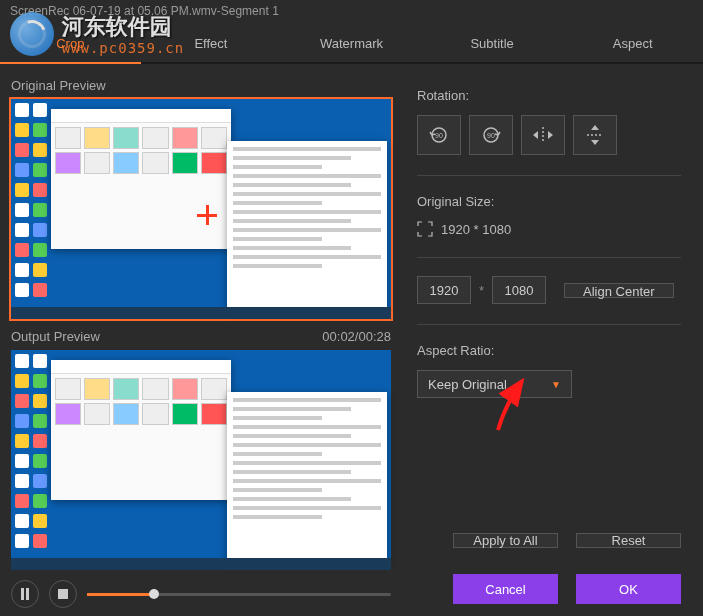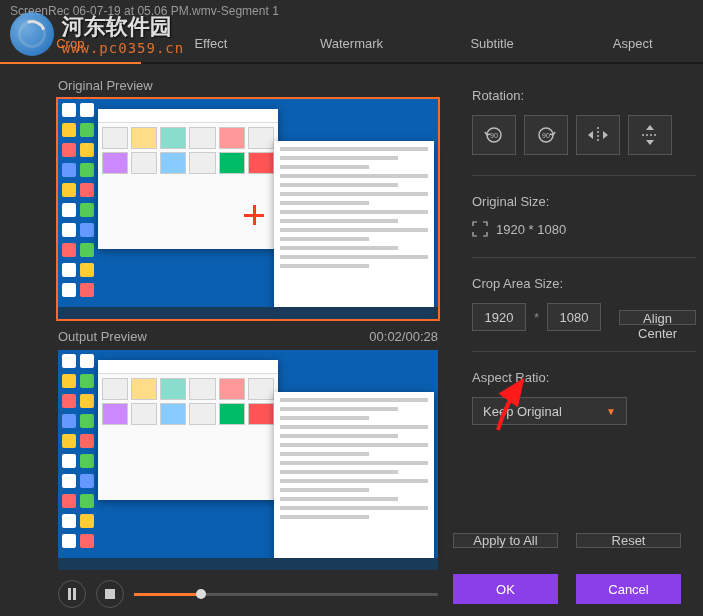--- a/index.html
+++ b/index.html
@@ -37,23 +37,22 @@
 }
 .tab.active::after {
   content: "";
   position: absolute;
   bottom: -2px; left: 0; right: 0;
   height: 2px;
   background: #ff7a2f;
 }
 .main {
   display: flex;
-  padding: 14px 22px 0 22px;
-  gap: 34px;
-  margin-left: 36px;
+  padding: 14px 22px 0 11px;
+  gap: 26px;
 }
 .left { width: 380px; }
 .right { flex: 1; padding-top: 10px; }
 
 .preview-label {
   color: #aaa;
   font-size: 13px;
   margin-bottom: 6px;
   display: flex;
   justify-content: space-between;
@@ -481,21 +480,20 @@
         <svg class="expand-icon" viewBox="0 0 16 16" stroke="#bbb" fill="none" stroke-width="1.2">
           <path d="M1 5V1h4M15 5V1h-4M1 11v4h4M15 11v4h-4"></path>
         </svg>
         <span>1920 * 1080</span>
       </div>
     </div>
 
     <div class="divider"></div>
 
     <div class="section">
-      <div class="sec-label">Crop Area Size:</div>
       <div class="crop-row">
         <input class="numbox" value="1920" style="">
         <span class="times">*</span>
         <input class="numbox" value="1080" style="">
         <button class="btn" style="margin-left:10px">Align Center</button>
       </div>
     </div>
 
     <div class="divider"></div>
 
@@ -508,22 +506,22 @@
     </div>
   </div>
 </div>
 
 <div class="bottom-actions">
   <button class="btn wide">Apply to All</button>
   <button class="btn wide">Reset</button>
 </div>
 
 <div class="ok-cancel">
+  <button class="pbtn-primary">Cancel</button>
   <button class="pbtn-primary">OK</button>
-  <button class="pbtn-primary">Cancel</button>
 </div>
 
 <svg class="arrow-annot" width="50" height="60">
   <defs>
       <marker id="ah" markerWidth="8" markerHeight="8" refX="6" refY="3" orient="auto">
         <path d="M0 0L7 3L0 6z" fill="#ff1a1a"></path>
       </marker>
     </defs>
   <path d="M8 55 Q15 30 32 6" stroke="#ff1a1a" stroke-width="4" fill="none" marker-end="url(#ah)"></path>
 </svg>

